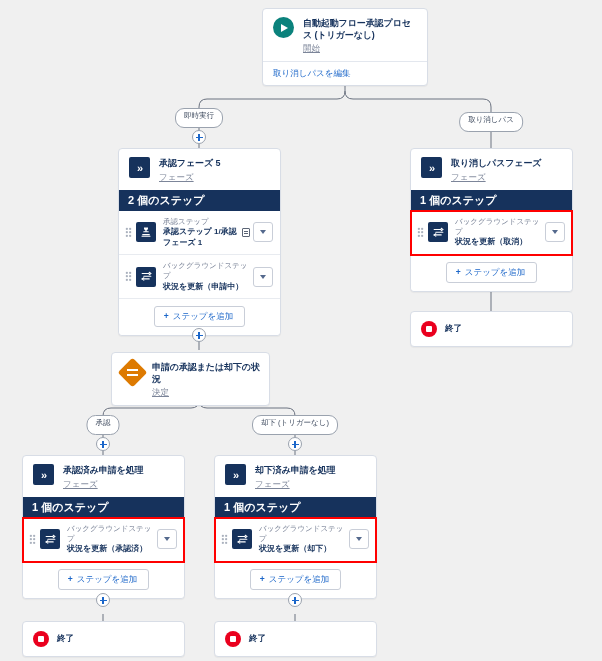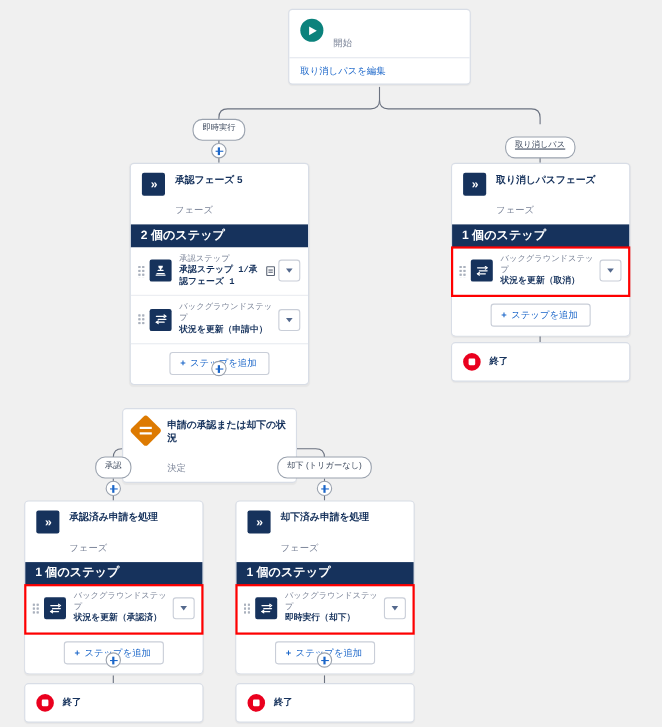--- a/index.html
+++ b/index.html
@@ -59,21 +59,22 @@
     font-weight: bold;
     color: #16325c;
     line-height: 11.5px;
     letter-spacing: -.1px;
     word-break: break-all;
   }
   .t-sub {
     font-size: 8.5px;
     color: #7c8599;
     line-height: 12px;
-    margin-top: 15px;
+    margin-top: 1px;
+    text-decoration: underline;
   }
   .card-link {
     border-top: 1px solid #e3e7ee;
     padding: 6px 10px 6px 10px;
     font-size: 8.5px;
     color: #1b66c9;
     line-height: 11px;
     cursor: pointer;
   }
 
@@ -143,21 +144,20 @@
     line-height: 11px;
   }
   .step-row {
     display: flex;
     align-items: center;
     padding: 6px 7px 6px 6px;
     border-bottom: 1px solid #e8ebf0;
     box-sizing: border-box;
     position: relative;
     background: #fff;
-    font-family: Liberation Mono, monospace;
   }
   .step-row.hl {
     outline: 2px solid #ff0000;
     outline-offset: -1px;
     z-index: 3;
   }
   .drag {
     flex: 0 0 auto;
     width: 7px;
     height: 11px;
@@ -321,30 +321,31 @@
       <path d="M295,614 L295,621"></path>
     </g>
   </svg>
 
   <div class="node" style="left:262px; top:8px; width:166px;">
     <div class="card-head">
       <div class="glyph">
         <div class="ic-play"></div>
       </div>
       <div class="txt">
+        <div class="t-title">自動起動フロー承認プロセス (トリガーなし)</div>
         <div class="t-sub">開始</div>
       </div>
     </div>
     <div class="card-link">取り消しパスを編集</div>
   </div>
 
   <div class="pill" style="left:199px; top:108px;">即時実行</div>
   <div class="plus" style="left:199px; top:130px;"></div>
 
-  <div class="pill" style="left:491px; top:124px;text-decoration:underline;">取り消しパス</div>
+  <div class="pill" style="left:491px; top:112px;">取り消しパス</div>
 
   <div class="node" style="left:118px; top:148px; width:163px;">
     <div class="card-head">
       <div class="glyph">
         <div class="ic-phase">»</div>
       </div>
       <div class="txt">
         <div class="t-title">承認フェーズ 5</div>
         <div class="t-sub">フェーズ</div>
       </div>
@@ -434,21 +435,21 @@
     <div class="end-body">
       <div>
           <div class="ic-stop"></div>
         </div>
       <div class="lbl">終了</div>
     </div>
   </div>
 
   <div class="plus" style="left:199px; top:328px;"></div>
 
-  <div class="node" style="left:111px; top:371px; width:159px;">
+  <div class="node" style="left:111px; top:352px; width:159px;">
     <div class="card-head">
       <div class="glyph">
         <div class="ic-decision">
             <i></i>
           </div>
       </div>
       <div class="txt">
         <div class="t-title">申請の承認または却下の状況</div>
         <div class="t-sub">決定</div>
       </div>
@@ -516,21 +517,21 @@
         <svg width="13" height="13" viewBox="0 0 24 24" fill="none" stroke="#fff" stroke-width="2.1" stroke-linecap="round">
           <path d="M4 6.5h13"></path>
             <path d="M7 11.5h13"></path>
             <path d="M4 16.5h13"></path>
           <path d="M17 4.3l3 2.2-3 2.2"></path>
             <path d="M7 14.3l-3 2.2 3 2.2"></path>
         </svg>
       </div>
       <div class="step-txt">
         <div class="s-sub">バックグラウンドステップ</div>
-        <div class="s-name">即時実行（却下）</div>
+        <div class="s-name">状況を更新（却下）</div>
       </div>
       <div class="caret-btn"></div>
     </div>
 
     <div class="add-wrap">
       <div class="add-btn">
         <span class="pl">+</span><span>ステップを追加</span>
       </div>
     </div>
   </div>

